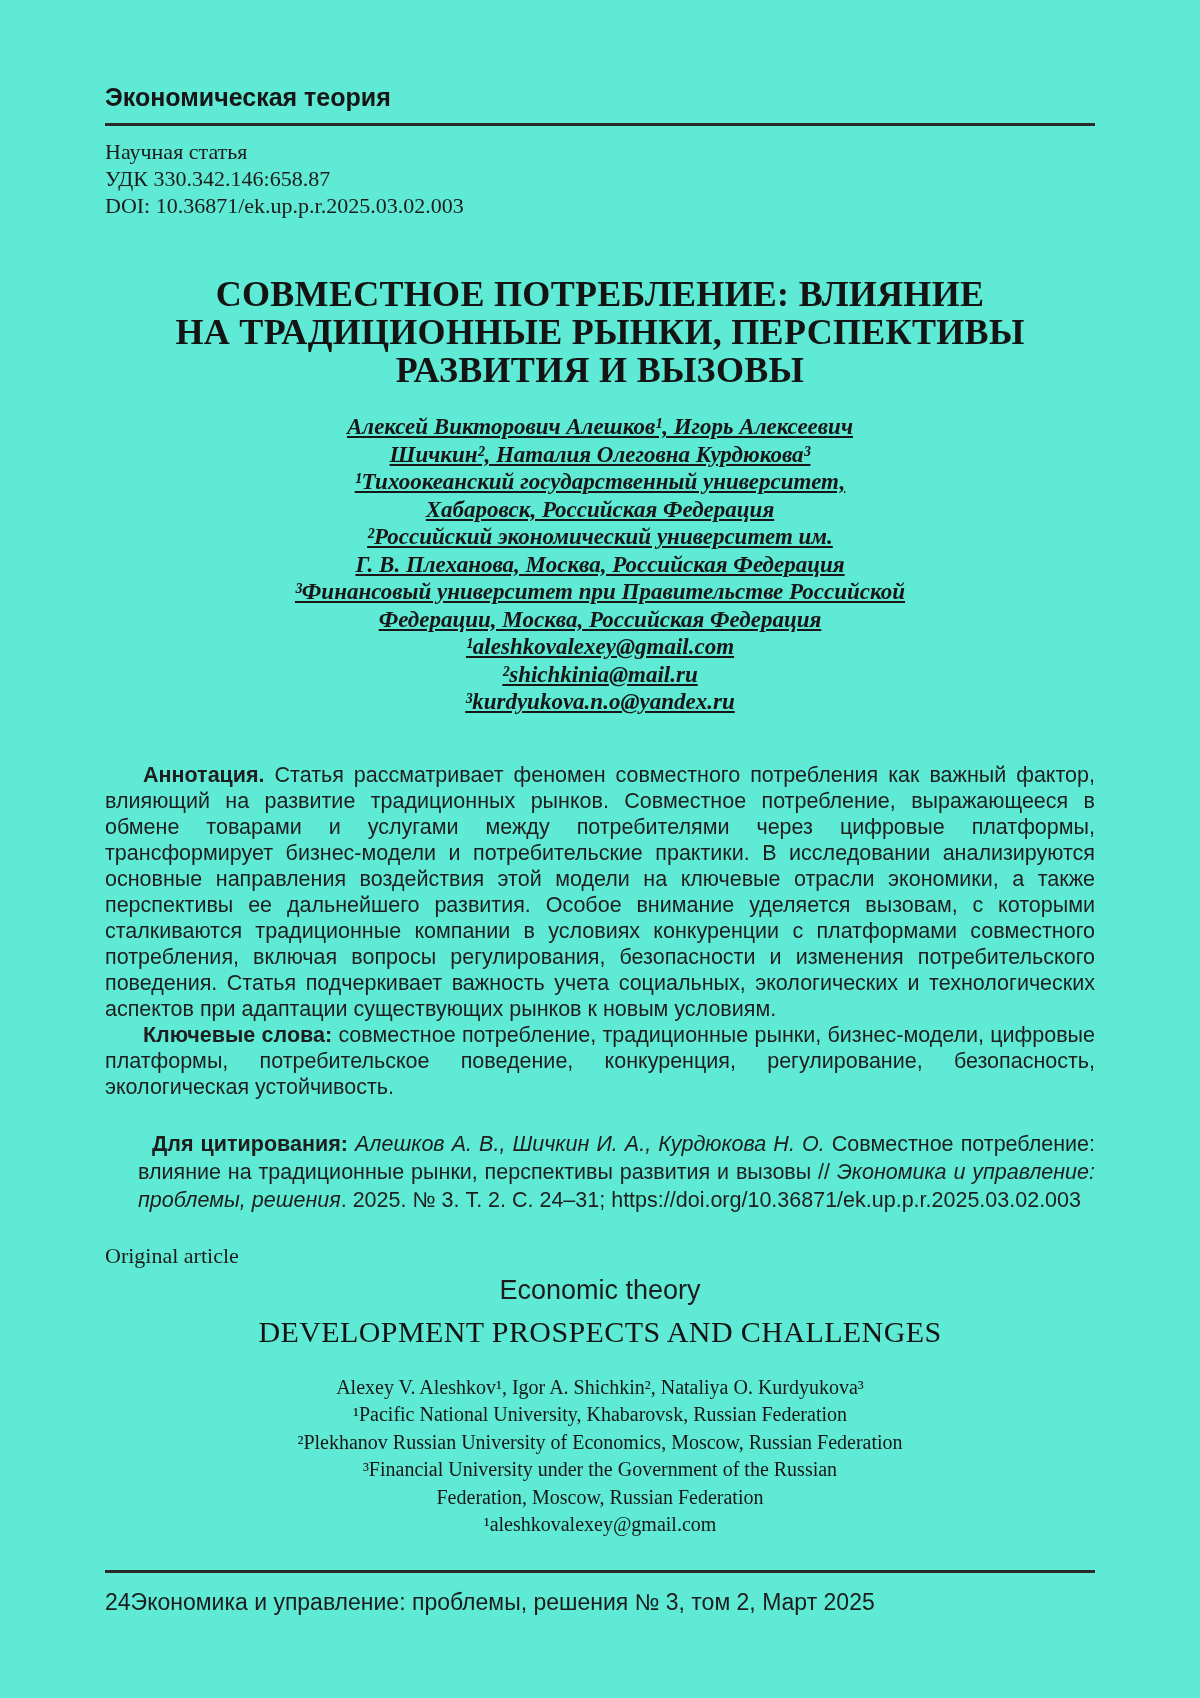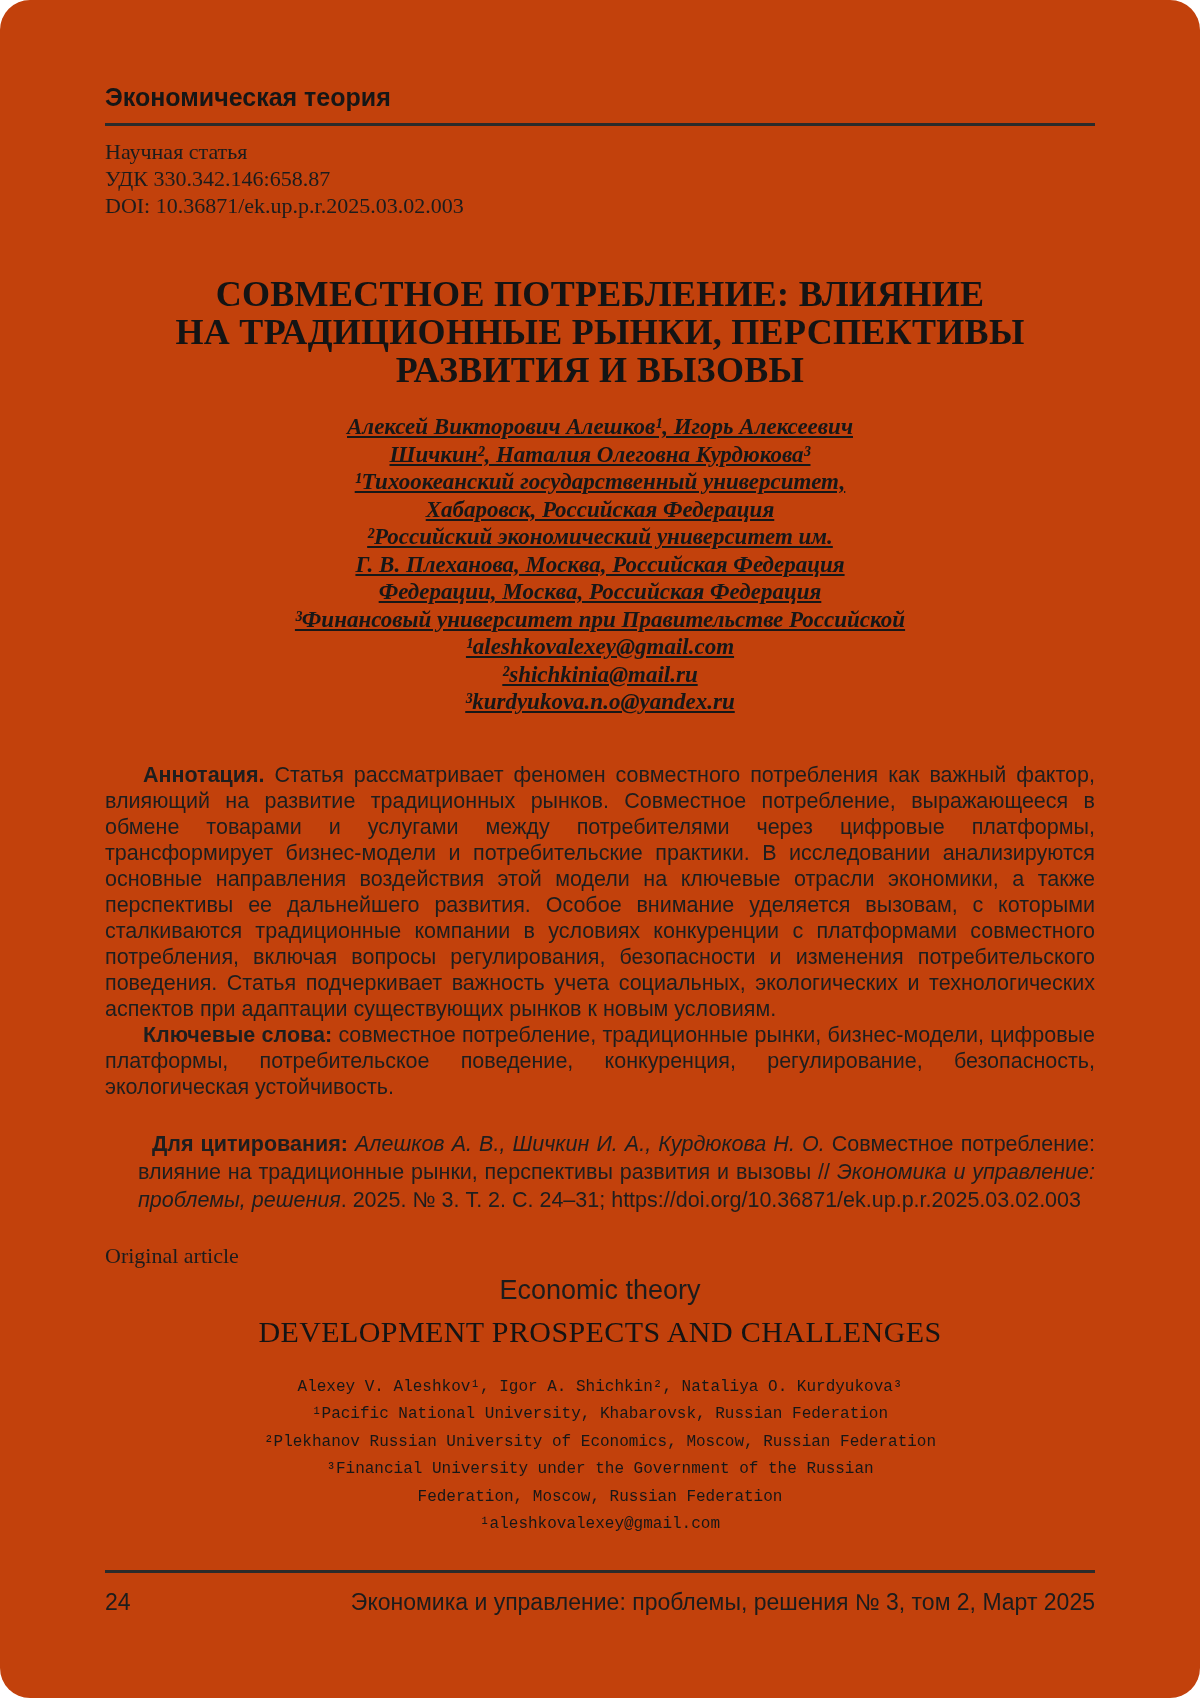--- a/index.html
+++ b/index.html
@@ -4,24 +4,23 @@
 <style>
   html, body {
     margin: 0;
     padding: 0;
     background: #ffffff;
   }
   .page {
     position: relative;
     width: 1200px;
     height: 1698px;
-    background: #c2410c;
+    background: #5eead4;
     color: #1c1c1c;
     overflow: hidden;
-    border-radius: 30px;
   }
   .content {
     padding: 85px 105px 0 105px;
   }
   .section-heading {
     font-family: "Liberation Sans", sans-serif;
     font-weight: 700;
     font-size: 25px;
     line-height: 25px;
     color: #161616;
@@ -100,35 +99,34 @@
     font-family: "Liberation Serif", serif;
     font-size: 30px;
     line-height: 44px;
     text-align: center;
     letter-spacing: 0.4px;
     color: #141414;
   }
   .en-title span { display: block; }
   .en-authors {
     margin-top: 20px;
-    font-family: Liberation Mono, monospace;
-    font-size: 16px;
+    font-family: Liberation Serif, serif;
+    font-size: 20px;
     line-height: 27.5px;
     text-align: center;
     color: #171717;
   }
   .footer {
     position: absolute;
     left: 105px;
     right: 105px;
     top: 1570px;
     border-top: 3px solid #2b2b2b;
     padding-top: 16px;
     display: flex;
-    justify-content: space-between;
     align-items: baseline;
     font-family: "Liberation Sans", sans-serif;
     font-size: 23px;
     color: #1c1c1c;
   }
 </style>
 </head>
 <body>
 
 <div class="page">
@@ -149,22 +147,22 @@
       <span>РАЗВИТИЯ И ВЫЗОВЫ</span>
     </h1>
 
     <div class="ru-authors">
       <div>Алексей Викторович Алешков¹, Игорь Алексеевич</div>
       <div>Шичкин², Наталия Олеговна Курдюкова³</div>
       <div>¹Тихоокеанский государственный университет,</div>
       <div>Хабаровск, Российская Федерация</div>
       <div>²Российский экономический университет им.</div>
       <div>Г. В. Плеханова, Москва, Российская Федерация</div>
+      <div>³Финансовый университет при Правительстве Российской</div>
       <div>Федерации, Москва, Российская Федерация</div>
-      <div>³Финансовый университет при Правительстве Российской</div>
       <div>¹aleshkovalexey@gmail.com</div>
       <div>²shichkinia@mail.ru</div>
       <div>³kurdyukova.n.o@yandex.ru</div>
     </div>
 
     <p class="body-para first">
       <b>Аннотация.</b>
       <span>Статья рассматривает феномен совместного потребления как важный фактор, влияющий на развитие традиционных рынков. Совместное потребление, выражающееся в обмене товарами и услугами между потребителями через цифровые платформы, трансформирует бизнес-модели и потребительские практики. В исследовании анализируются основные направления воздействия этой модели на ключевые отрасли экономики, а также перспективы ее дальнейшего развития. Особое внимание уделяется вызовам, с которыми сталкиваются традиционные компании в условиях конкуренции с платформами совместного потребления, включая вопросы регулирования, безопасности и изменения потребительского поведения. Статья подчеркивает важность учета социальных, экологических и технологических аспектов при адаптации существующих рынков к новым условиям.</span>
     </p>
 

